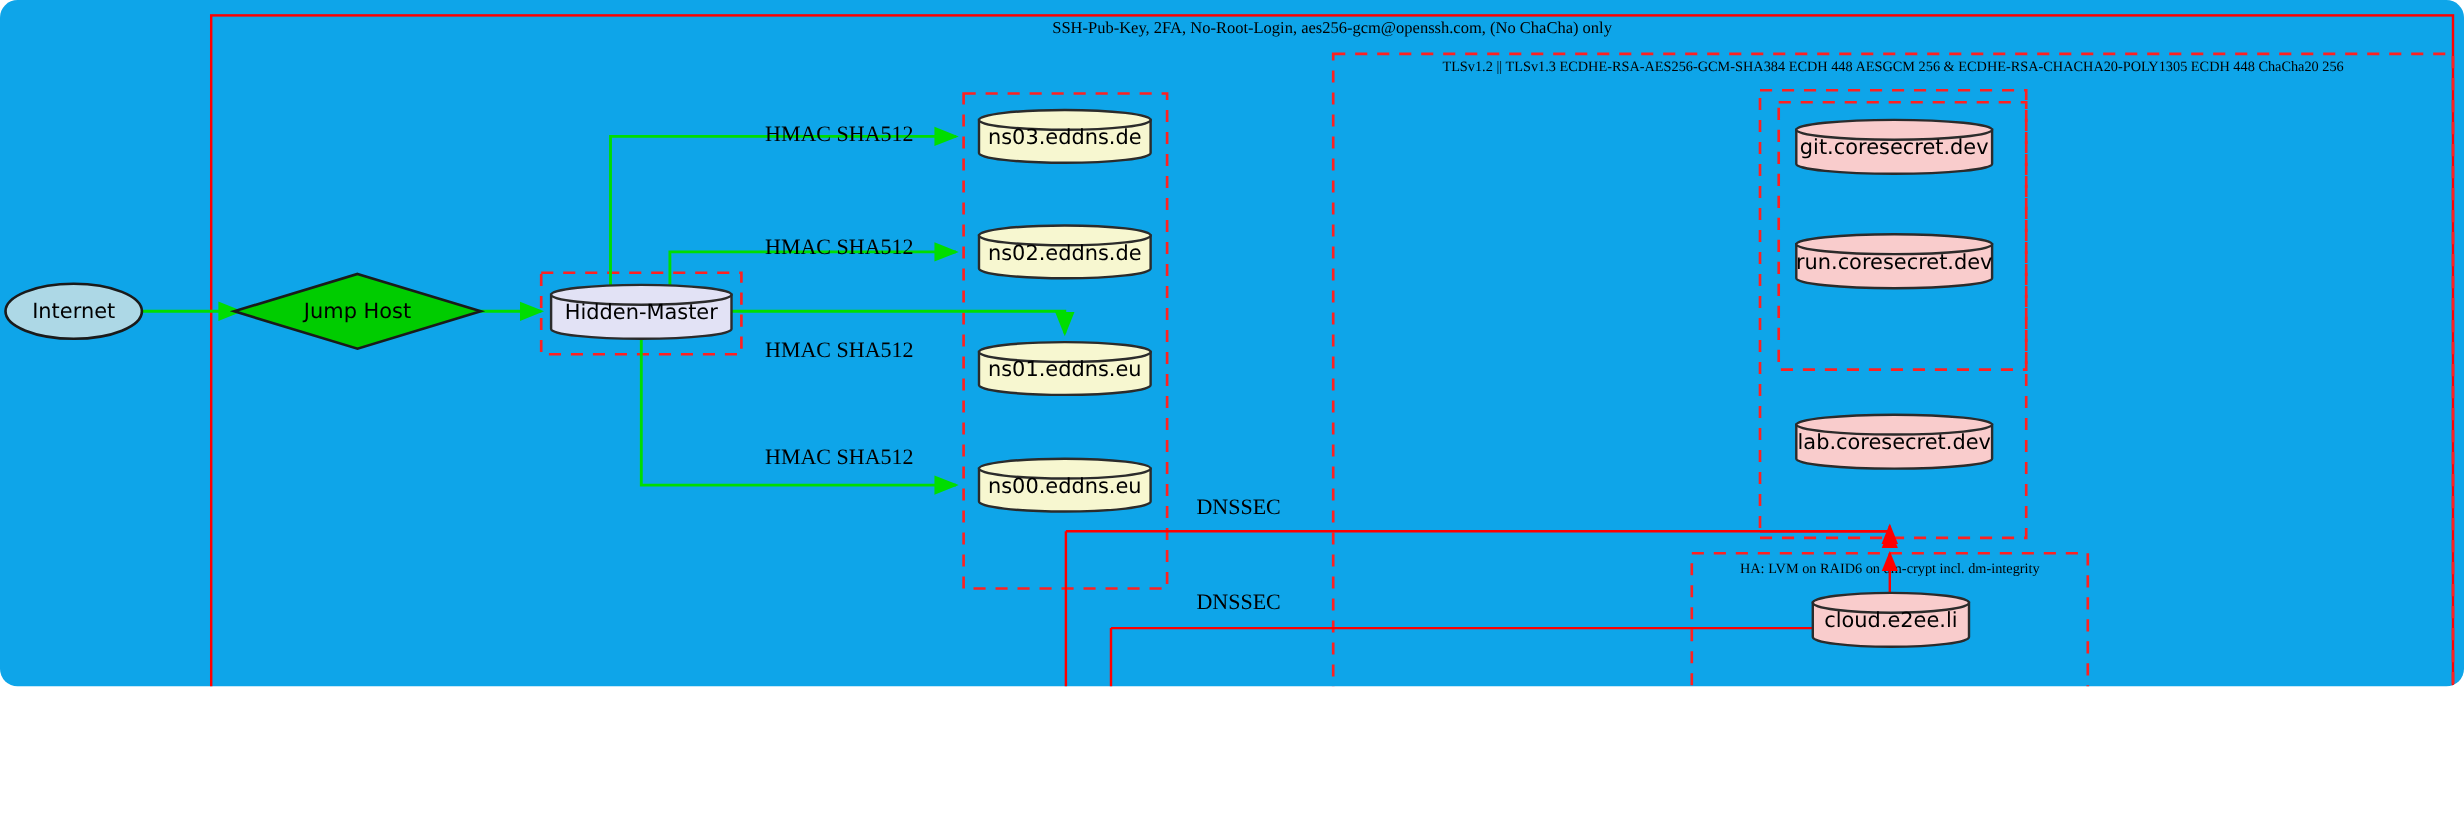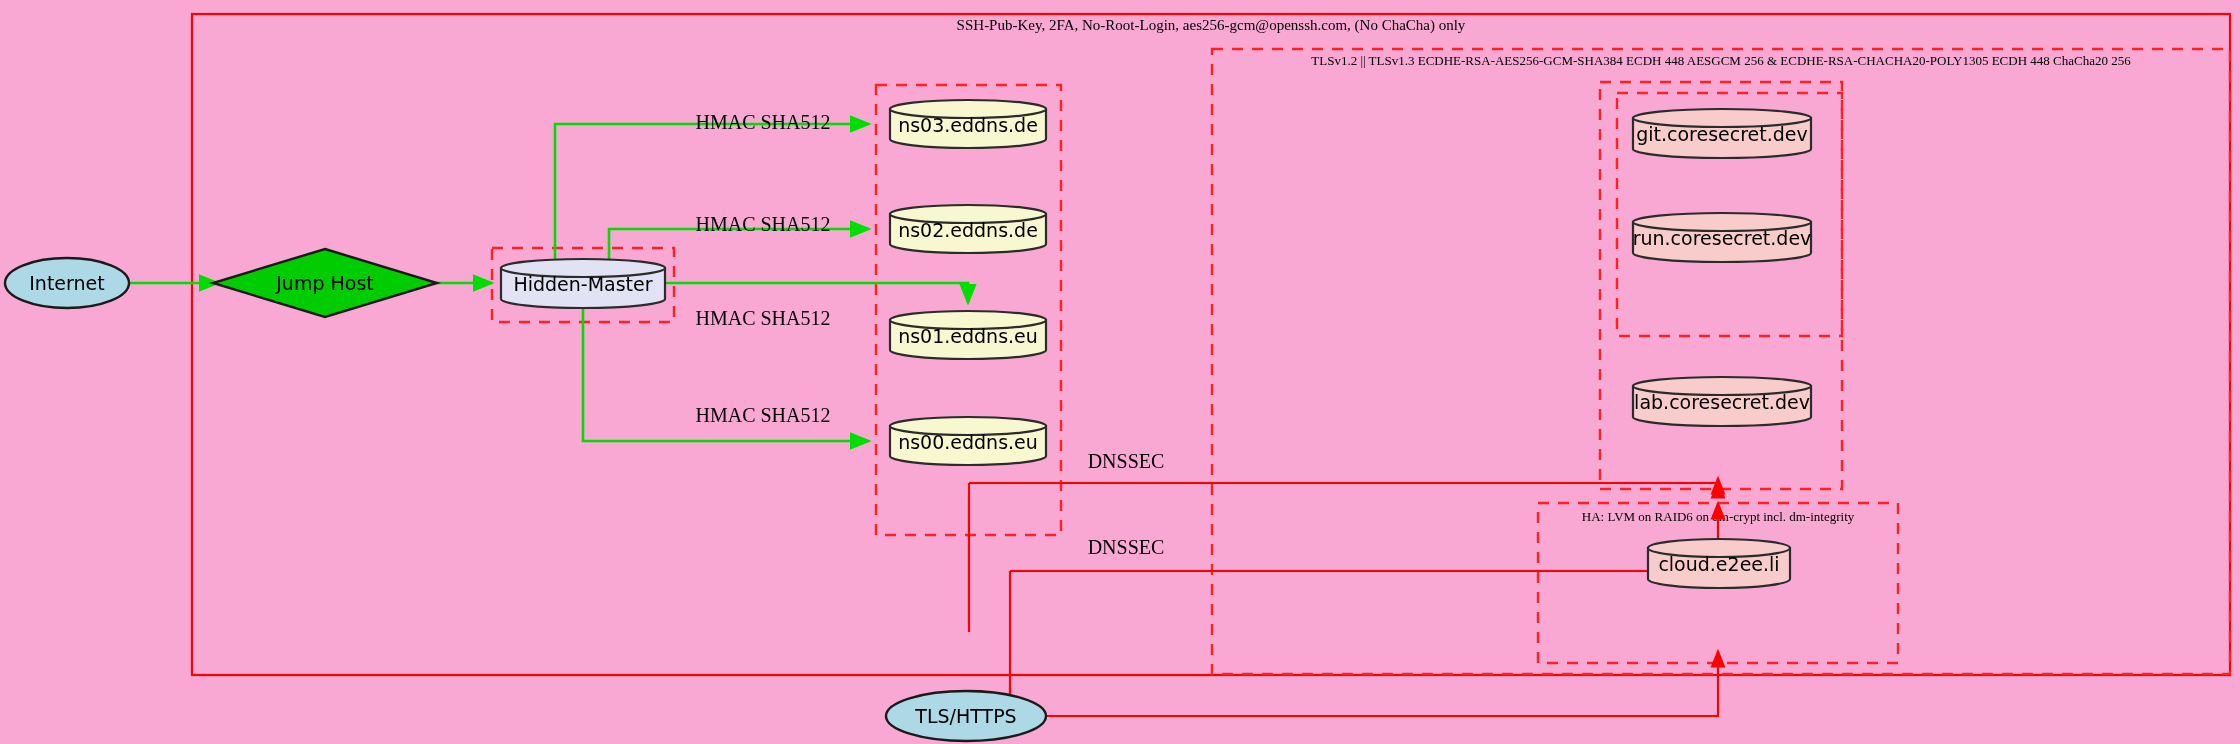--- a/index.html
+++ b/index.html
@@ -6,23 +6,24 @@
     margin: 0;
     padding: 0;
     background: #ffffff;
   }
   body {
     font-family: "Liberation Sans", sans-serif;
   }
   #canvas {
     position: relative;
     width: 2240px;
-    height: 744px;
-    background: #f9a8d4;
+    height: 624px;
+    background: #0ea5e9;
     overflow: hidden;
+    border-radius: 16px;
   }
   svg#diagram {
     position: absolute;
     left: 0;
     top: 0;
     width: 2240px;
     height: 744px;
   }
   .node-label {
     font-family: "DejaVu Sans", sans-serif;

